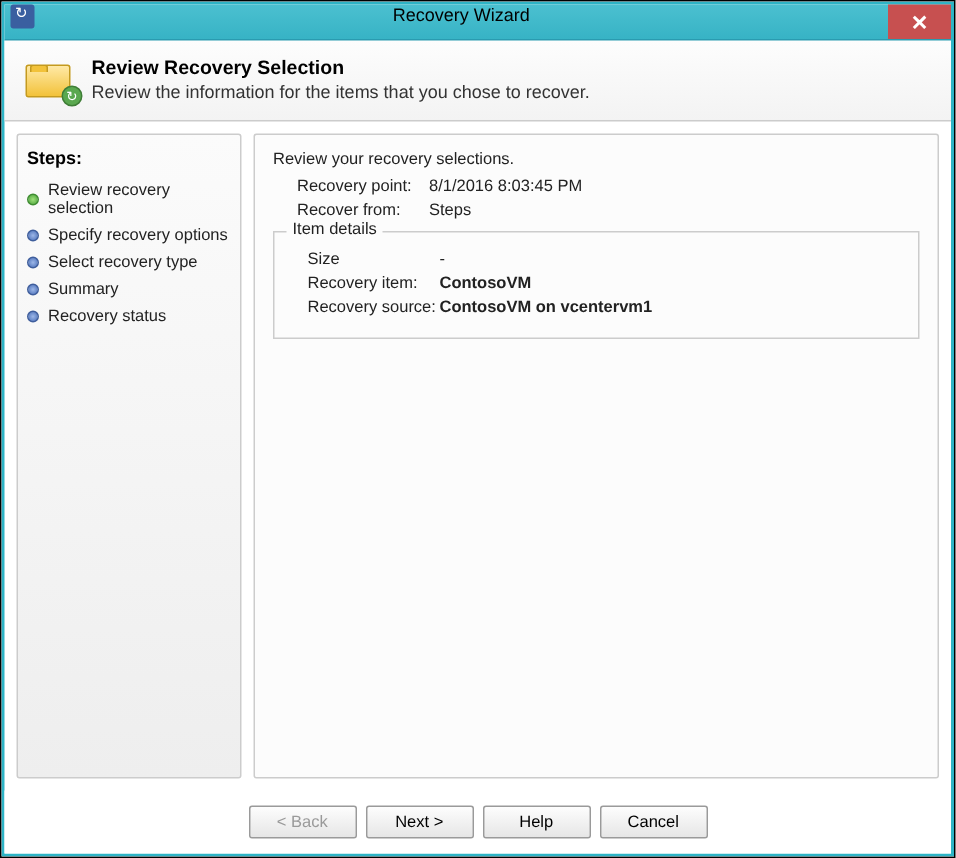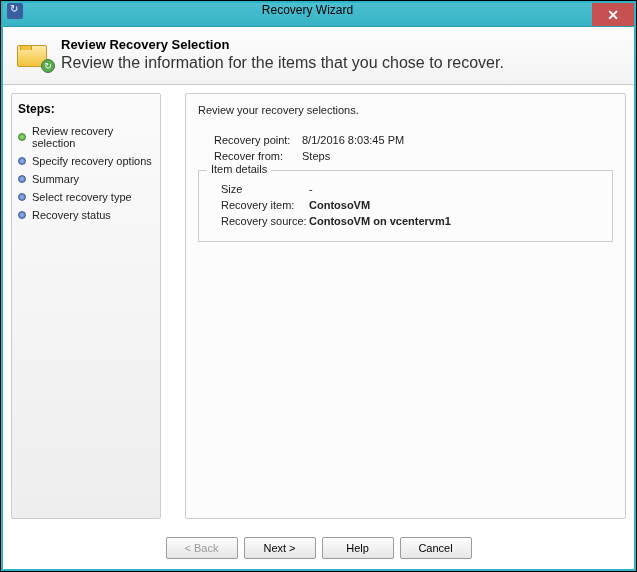--- a/index.html
+++ b/index.html
@@ -58,22 +58,22 @@
     position: absolute; top: -1px; left: 2px; border-bottom: none;
     border-radius: 2px 2px 0 0;
   }
   .folder-arrow {
     position: absolute; right: -4px; bottom: -4px;
     width: 14px; height: 14px; border-radius: 50%;
     background: #5aa84f; border: 1px solid #3f7e37;
     display:flex;align-items:center;justify-content:center;color:#fff;font-size:9px;
   }
   .header h1 { font-size: 13px; font-weight: bold; margin-bottom: 2px; }
-  .header p { font-size: 16px; color: #333; }
-  .body { flex: 1; display: flex; padding: 8px; gap: 24px; min-height: 0;}
+  .header p { font-size: 12px; color: #333; }
+  .body { flex: 1; display: flex; padding: 8px; gap: 8px; min-height: 0;}
   .sidebar {
     width: 150px; background: linear-gradient(#fbfbfb,#eeeeee);
     border: 1px solid #ccc; padding: 8px 6px;
     border-radius: 2px;
   }
   .sidebar h3 { font-size: 12px; font-weight: bold; margin-bottom: 6px; }
   .step {
     display: flex; align-items: center; gap: 6px;
     font-size: 11px; padding: 3px 0; color: #222;
   }
@@ -142,34 +142,34 @@
       <div class="step">
         <div class="bullet bullet-green"></div>
         <span>Review recovery selection</span>
       </div>
       <div class="step">
         <div class="bullet bullet-blue"></div>
         <span>Specify recovery options</span>
       </div>
       <div class="step">
         <div class="bullet bullet-blue"></div>
+        <span>Select recovery type</span>
+      </div>
+      <div class="step">
+        <div class="bullet bullet-blue"></div>
         <span>Summary</span>
       </div>
       <div class="step">
         <div class="bullet bullet-blue"></div>
-        <span>Select recovery type</span>
-      </div>
-      <div class="step">
-        <div class="bullet bullet-blue"></div>
         <span>Recovery status</span>
       </div>
     </div>
 
     <div class="content">
-      <div style="margin-bottom:18px;">Review your recovery selections.</div>
+      <div style="margin-bottom:6px;">Review your recovery selections.</div>
       <div class="row">
         <span class="lbl">Recovery point:</span>
         <span>8/1/2016 8:03:45 PM</span>
       </div>
       <div class="row">
         <span class="lbl">Recover from:</span>
         <span>Steps</span>
       </div>
 
       <div class="fieldset">

